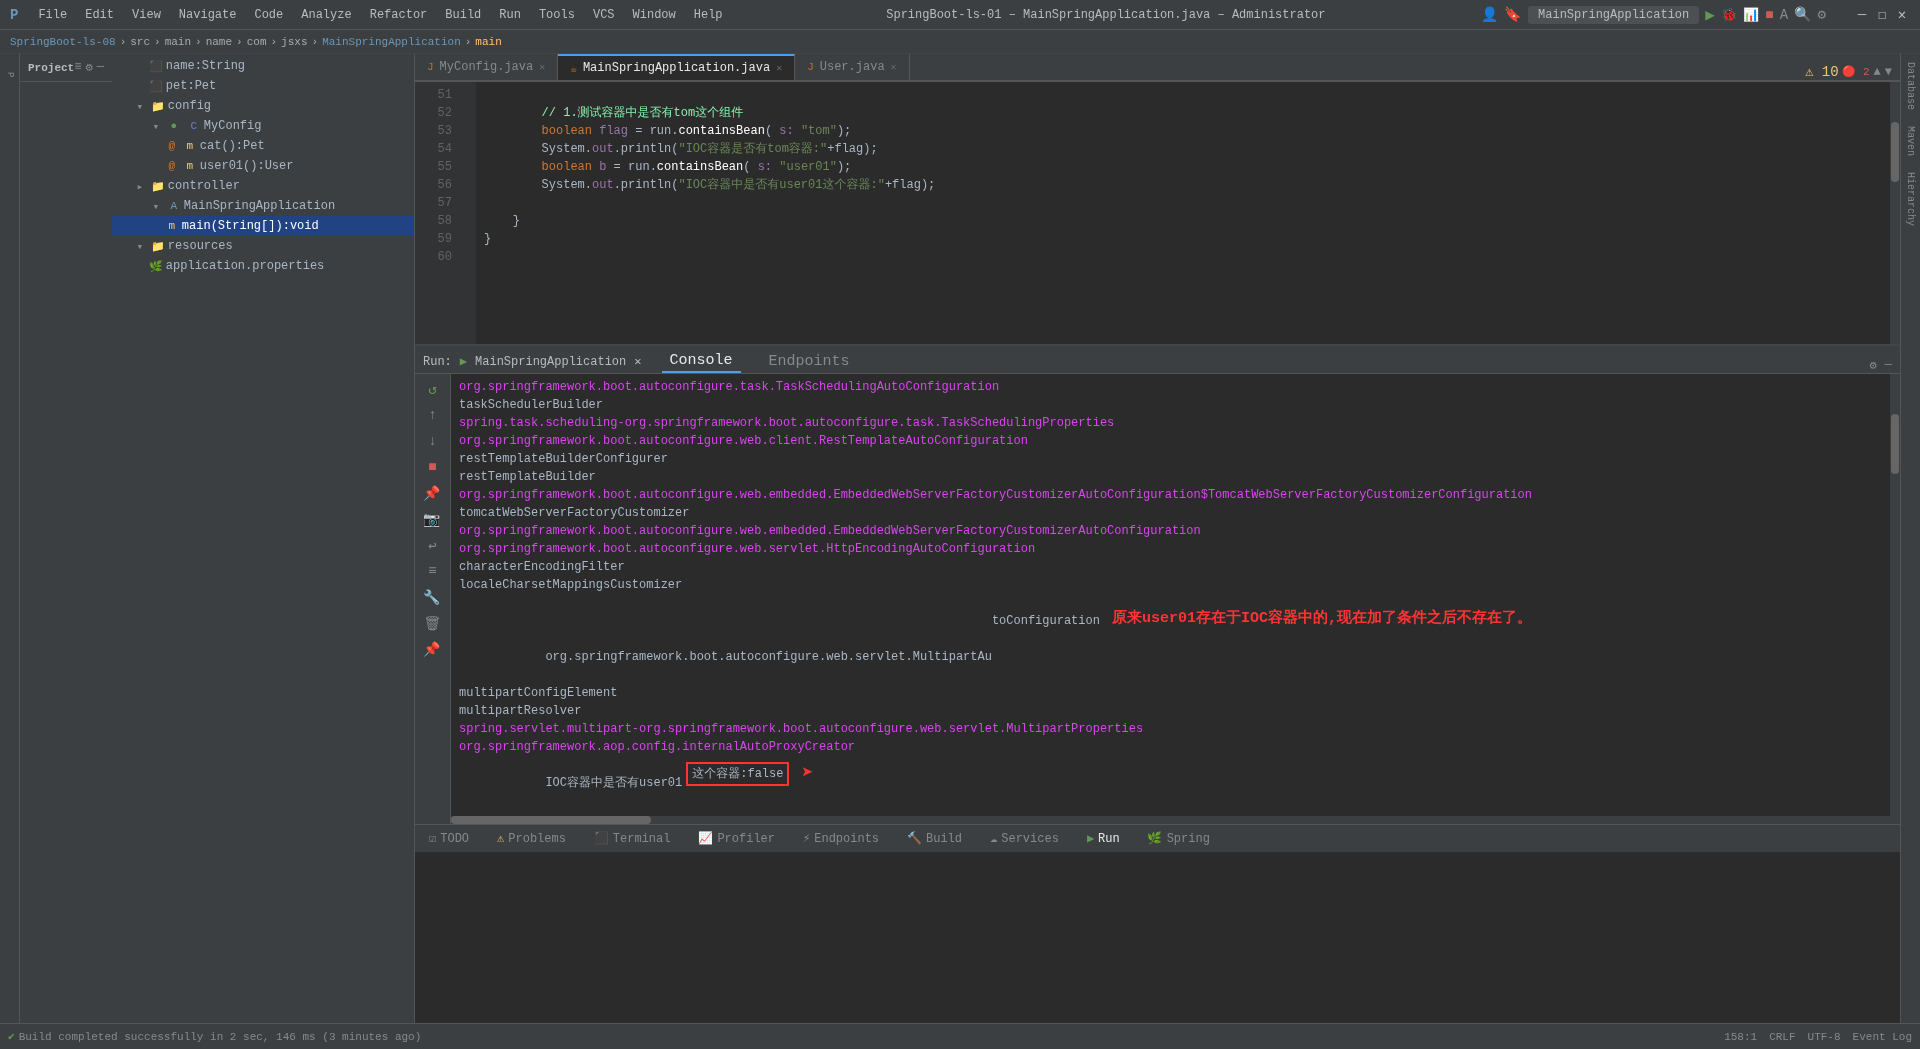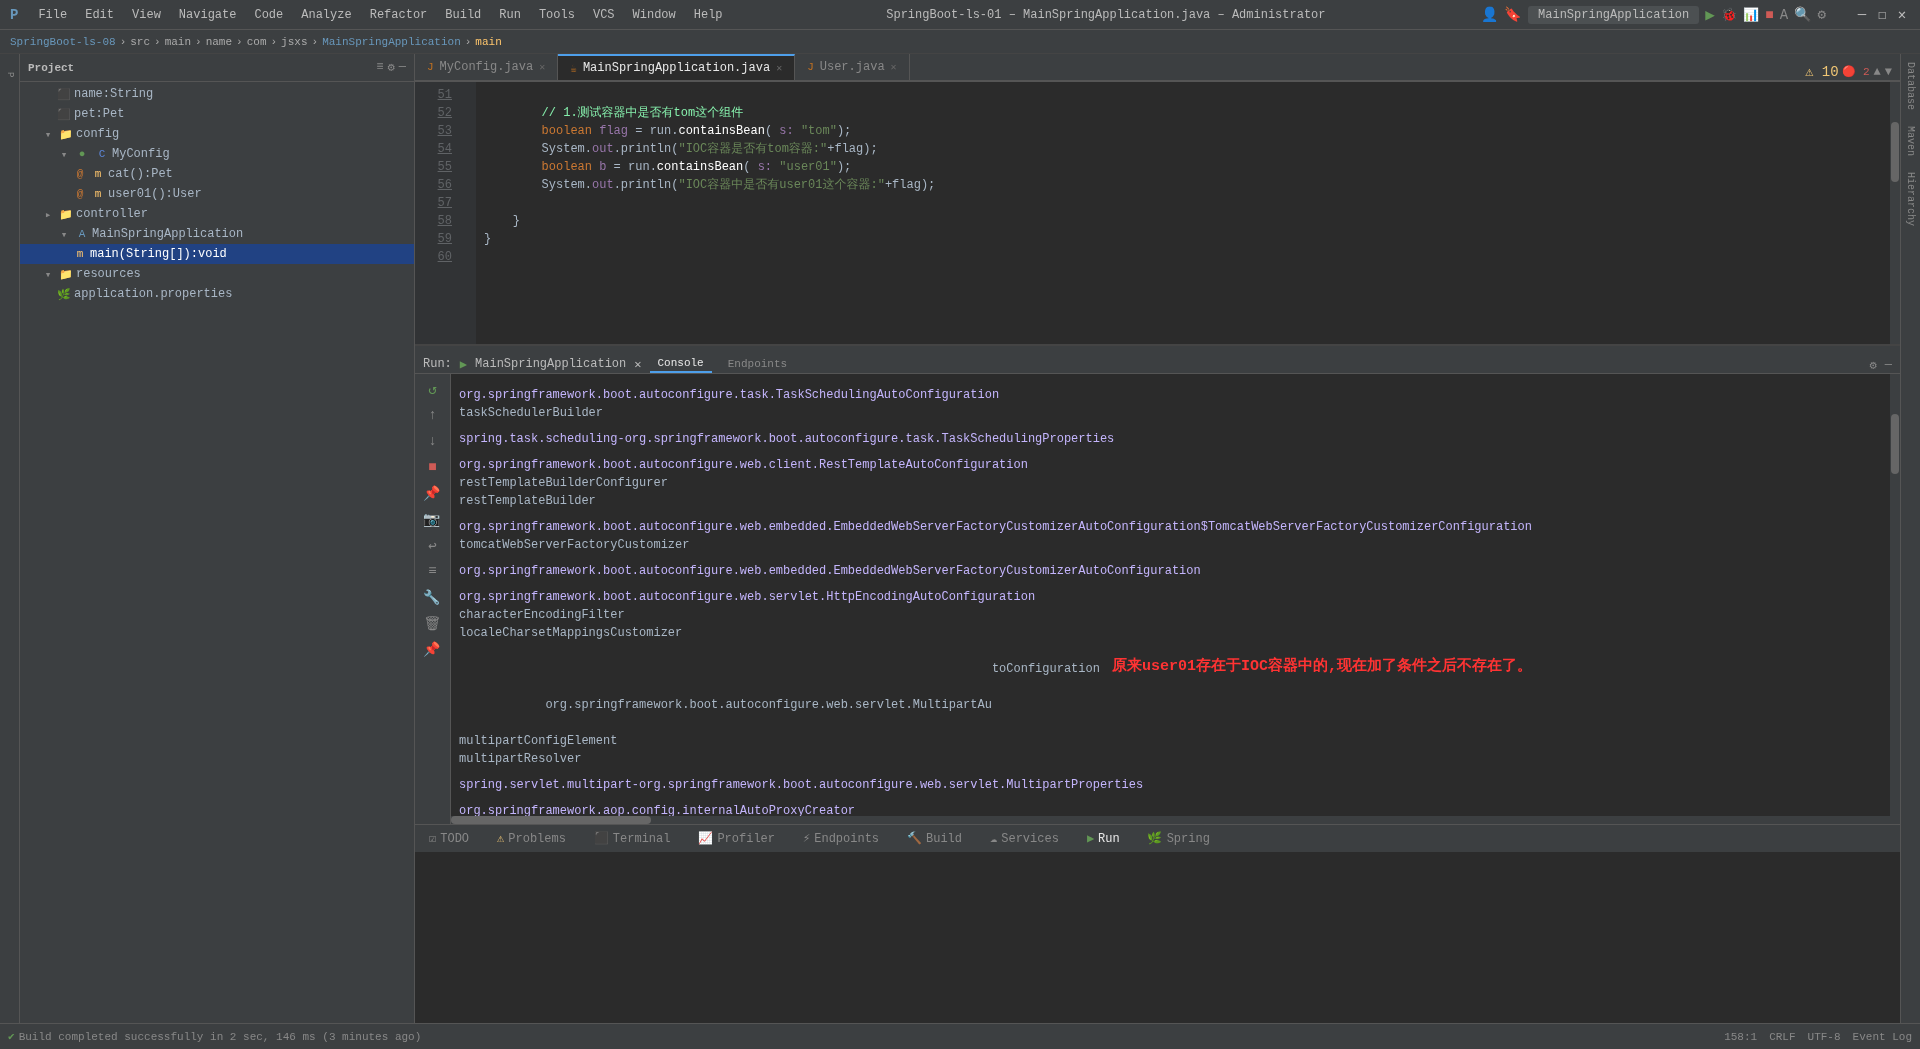--- a/index.html
+++ b/index.html
@@ -95,21 +95,21 @@
       color: #888;
       display: flex; align-items: center; justify-content: center;
       font-size: 10px;
     }
 
     
     .sidebar {
       width: 395px;
       background: #3c3f41;
       display: flex;
-      flex-direction: column;
+      flex-direction: row;
       flex-shrink: 0;
       border-right: 1px solid #555;
     }
     .sidebar-header {
       height: 28px;
       display: flex;
       align-items: center;
       justify-content: space-between;
       padding: 0 8px;
       border-bottom: 1px solid #555;
@@ -200,21 +200,21 @@
       width: 45px;
       background: #313335;
       padding: 4px 0;
       text-align: right;
       color: #606366;
       font-size: 12px;
       line-height: 18px;
       flex-shrink: 0;
       overflow: hidden;
     }
-    .line-numbers div { padding-right: 8px; text-decoration: underline; }
+    .line-numbers div { padding-right: 8px; }
     .gutter {
       width: 16px;
       background: #313335;
       flex-shrink: 0;
     }
     .code-content {
       flex: 1;
       padding: 4px 8px;
       overflow: auto;
       line-height: 18px;
@@ -262,21 +262,21 @@
       height: 28px;
       background: #3c3f41;
       display: flex;
       align-items: flex-end;
       justify-content: space-between;
       padding: 0 8px;
       border-bottom: 1px solid #555;
       flex-shrink: 0;
     }
     .run-header-left { display: flex; align-items: center; gap: 8px; font-size: 12px; color: #bbb; }
-    .run-tab { padding: 2px 8px; color: #888; cursor: pointer; font-size: 11px; }
+    .run-tab { padding: 2px 8px; color: #888; cursor: pointer; font-size: 15px; margin-left: 12px; }
     .run-tab.active { color: #e8e8e8; border-bottom: 2px solid #4e9fea; }
     .run-header-right { display: flex; gap: 8px; color: #888; }
 
     .run-toolbar {
       width: 36px;
       background: #3c3f41;
       display: flex;
       flex-direction: column;
       align-items: center;
       padding: 4px 0;
@@ -305,21 +305,21 @@
       font-size: 12px;
       line-height: 18px;
       color: #a9b7c6;
       background: #2b2b2b;
     }
     .console-content::-webkit-scrollbar { width: 8px; }
     .console-content::-webkit-scrollbar-track { background: #3c3f41; }
     .console-content::-webkit-scrollbar-thumb { background: #555; }
 
     .console-line { white-space: pre-wrap; font-size: 12px; line-height: 18px; }
-    .c-gray { color: #c4b5fd; margin-top: 8px; }
+    .c-gray { color: #d946ef; }
     .red-box {
       display: inline-block;
       border: 2px solid #ff3333;
       padding: 1px 4px;
       color: #a9b7c6;
     }
 
     
     .status-bar {
       height: 26px;

